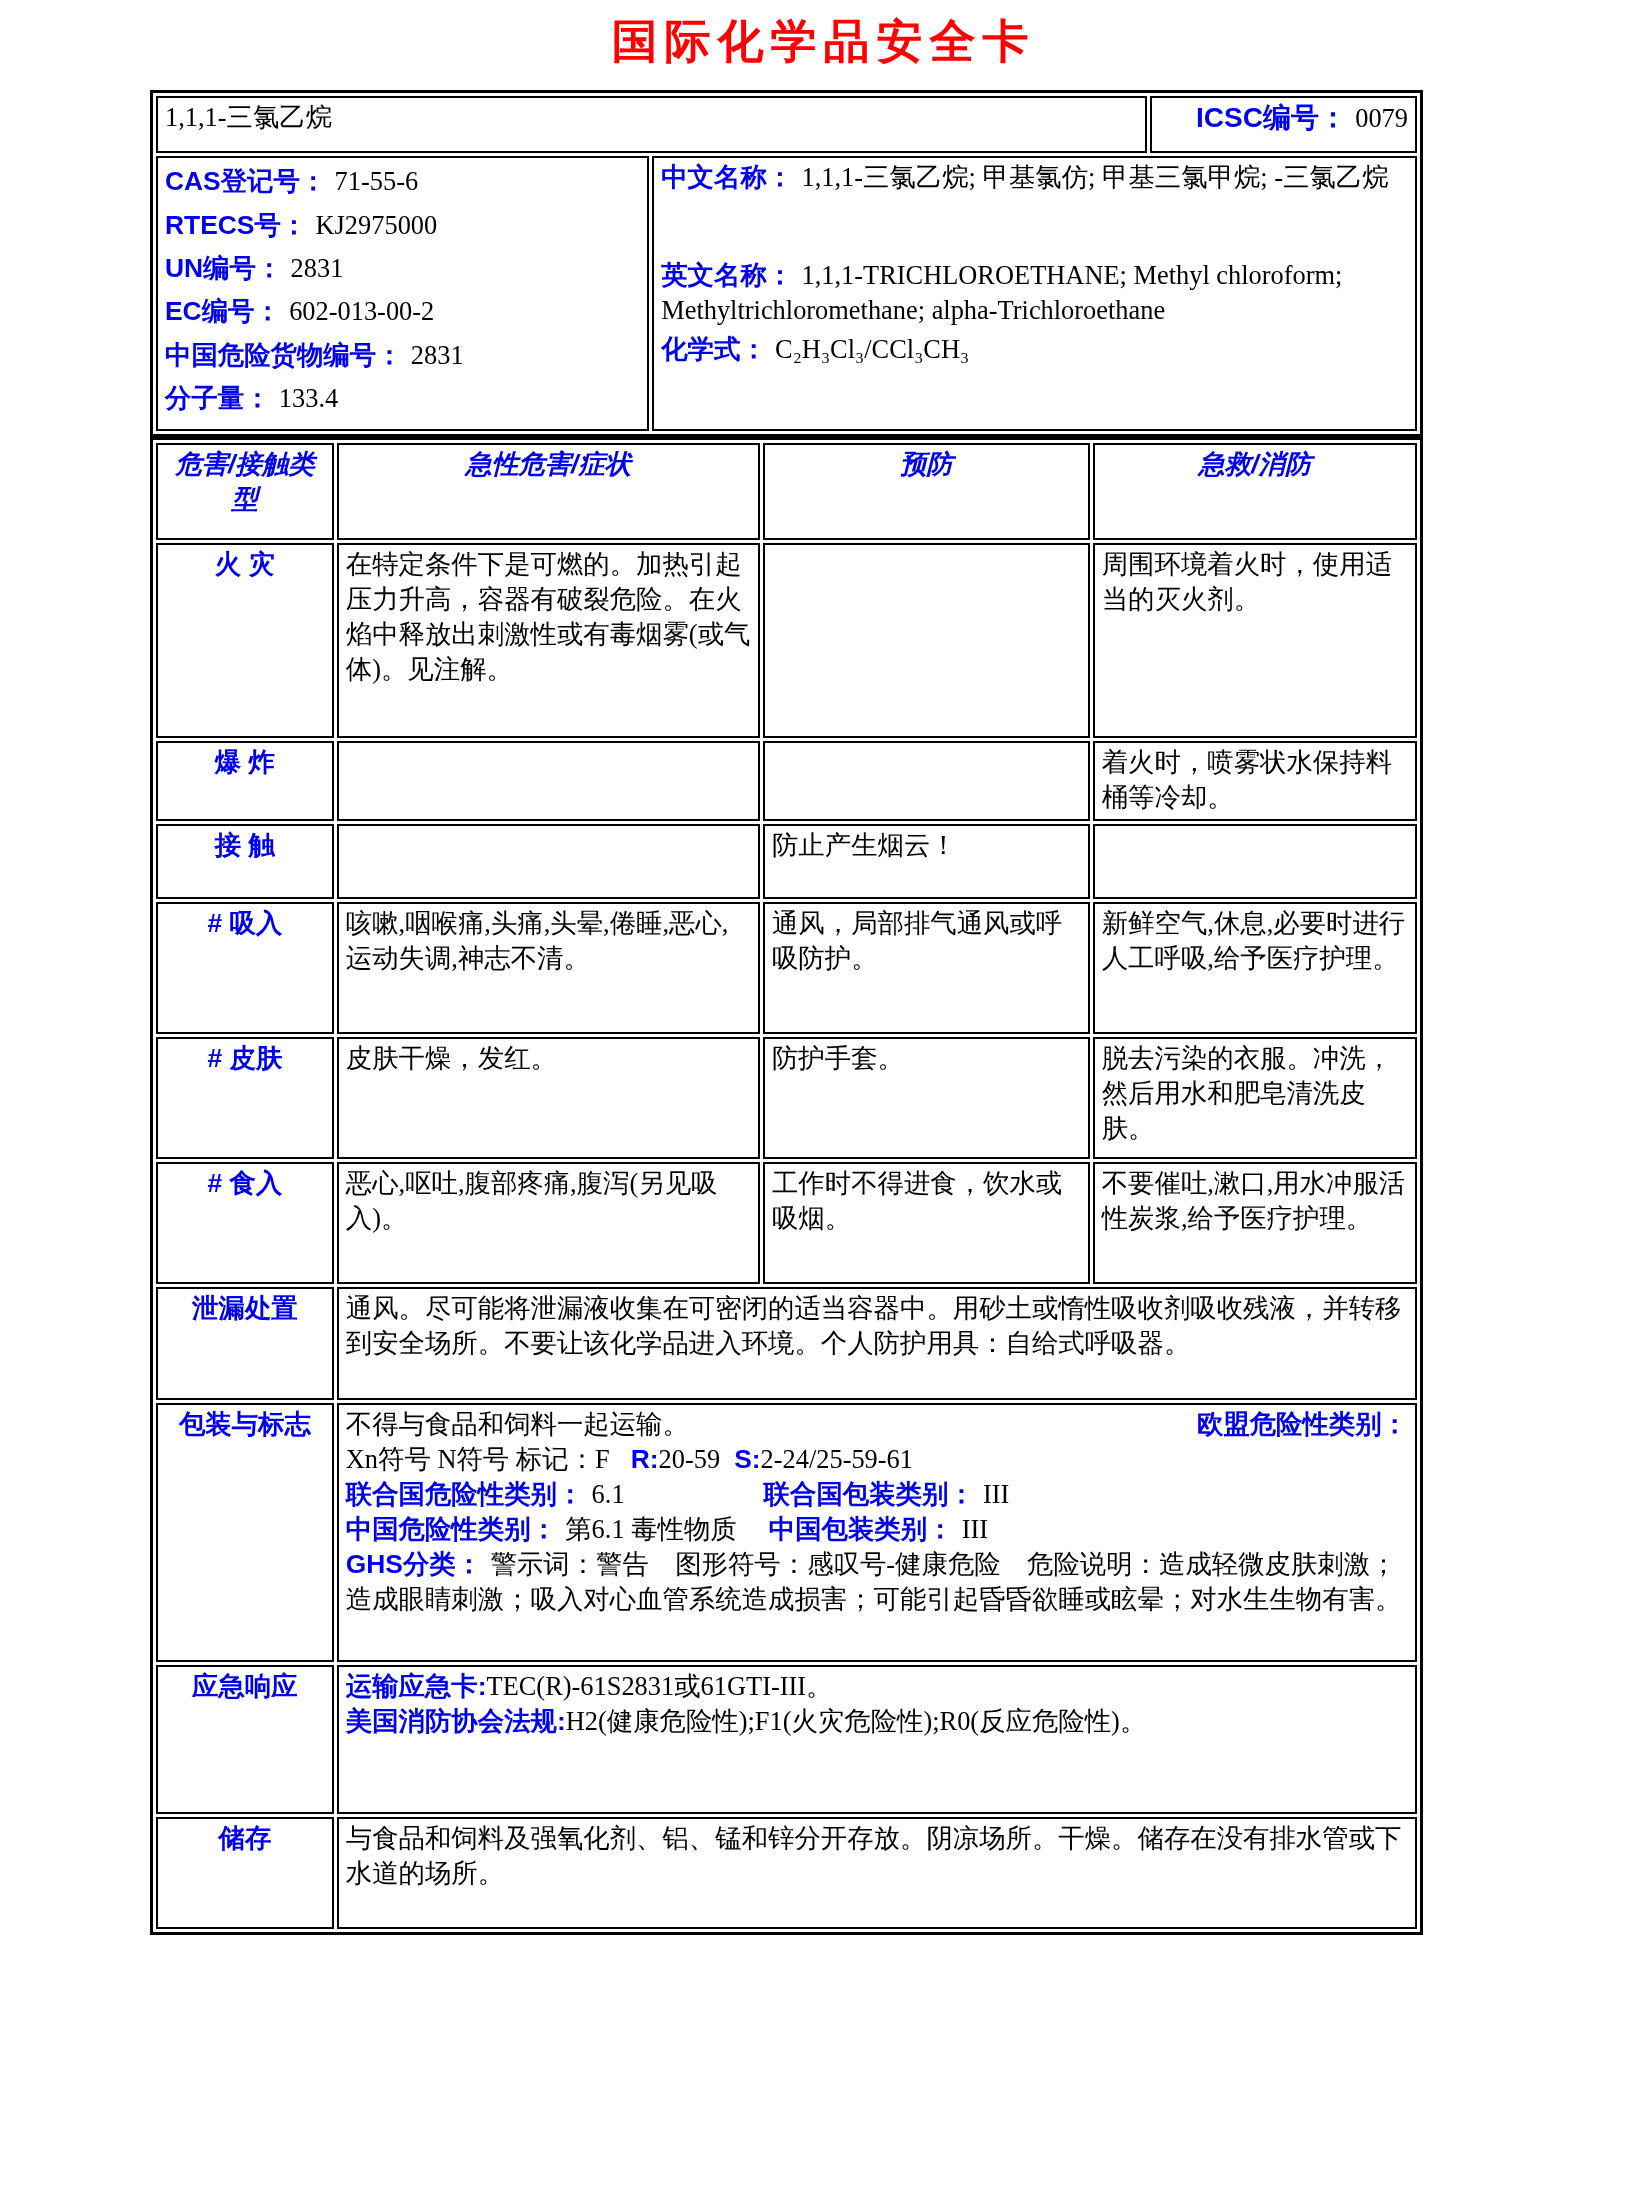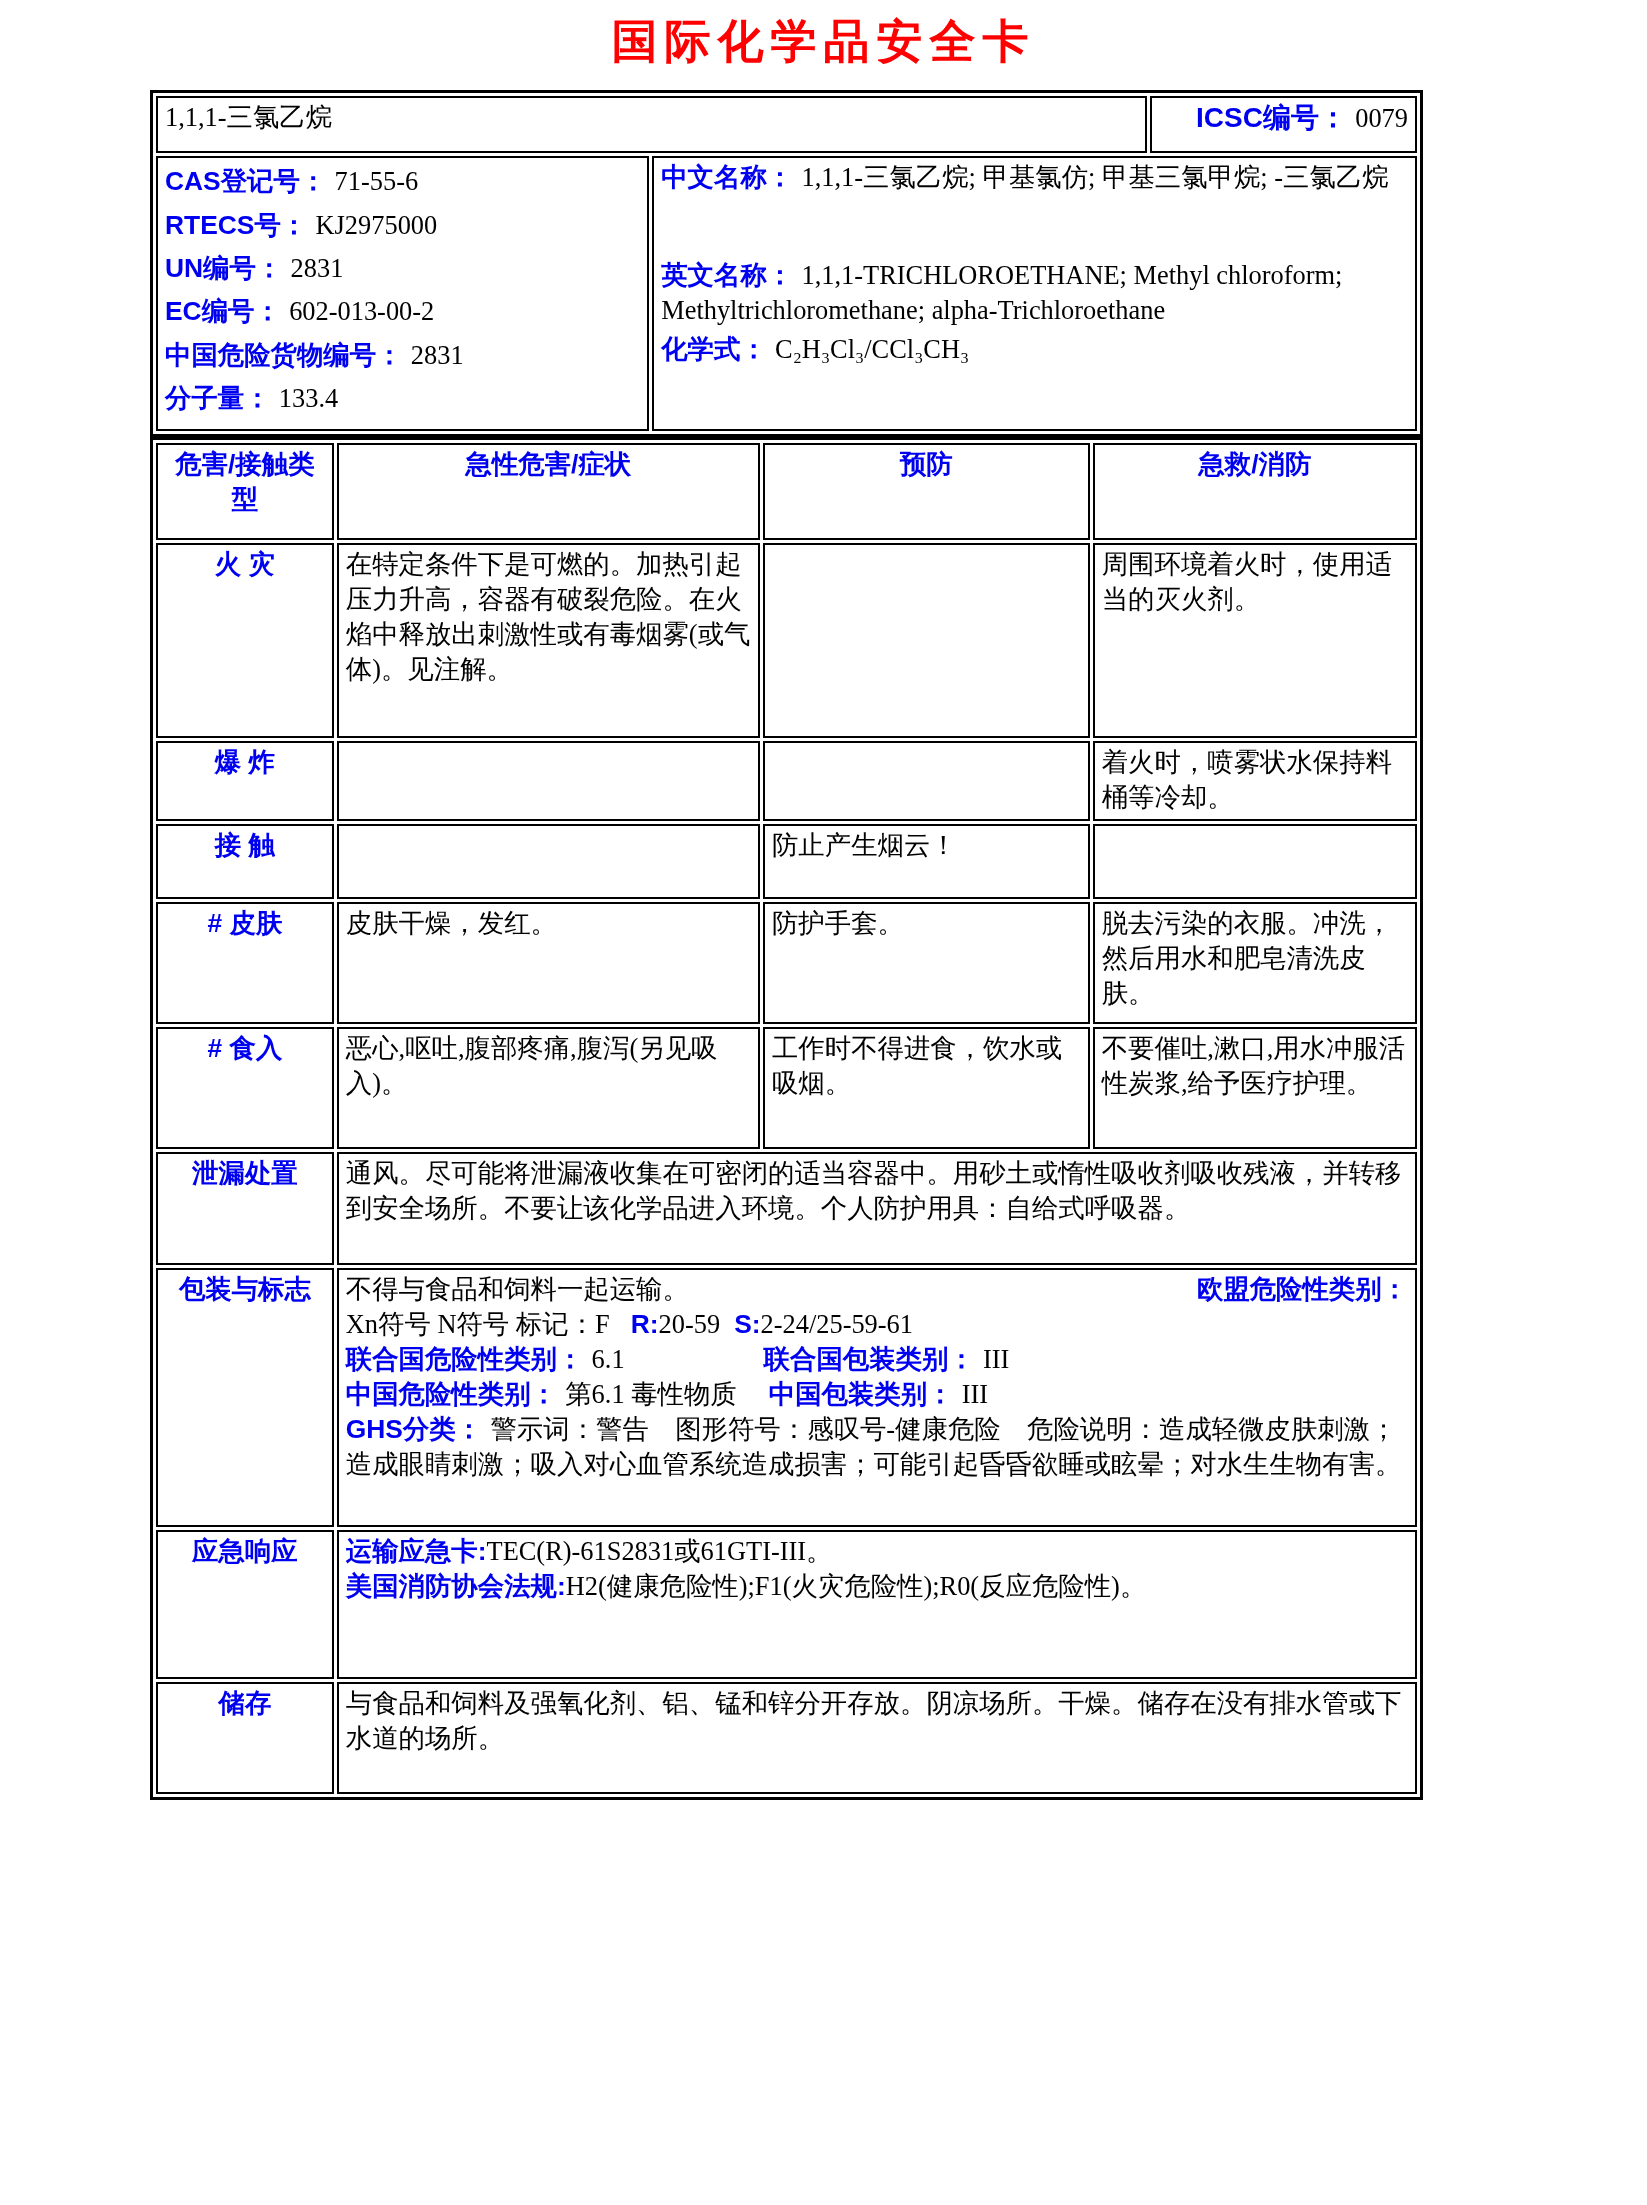--- a/index.html
+++ b/index.html
@@ -29,21 +29,21 @@
          font-family: "Liberation Sans", "DejaVu Sans", sans-serif; }
   .lab { margin-right: 8.3px; }
   .name-cell { font-size: 31px; vertical-align: middle; padding-left: 9.7px; }
   .icsc-cell { vertical-align: middle; text-align: right; padding-right: 9.7px; font-size: 28px; }
   .icsc-cell .blu { font-size: 28px; }
   .ids-cell { padding-top: 7px; font-size: 28px; }
   .id-line { line-height: 1.64; white-space: nowrap; }
   .names-cell { padding-top: 5.6px; font-size: 28px; line-height: 1.42; }
   .zh-block { margin-bottom: 63px; }
   .formula-line { margin-top: 4.2px; }
-  .hdr { text-align: center; vertical-align: middle; font-size: 29px; line-height: 1.3; }
+  .hdr { text-align: center; vertical-align: middle; font-size: 29px; line-height: 1.3; font-style: italic; }
   .rowlab { text-align: center; vertical-align: middle; font-size: 28px; white-space: nowrap; }
   .pk-line1 { display: flex; justify-content: space-between; }
   .rgap { margin-left: 21px; }
   .sgap { margin-left: 14px; }
   .pairgap-wide { margin-left: 139px; }
   .pairgap-narrow { margin-left: 32px; }
 </style>
 </head>
 <body>
 
@@ -112,20 +112,26 @@
       <td>着火时，喷雾状水保持料桶等冷却。</td>
     </tr>
 
     <tr style="height:75px">
       <td class="rowlab blu">接 触</td>
       <td></td>
       <td>防止产生烟云！</td>
       <td></td>
     </tr>
 
+    <tr style="height:132px">
+      <td class="rowlab blu"># 吸入</td>
+      <td>咳嗽,咽喉痛,头痛,头晕,倦睡,恶心,运动失调,神志不清。</td>
+      <td>通风，局部排气通风或呼吸防护。</td>
+      <td>新鲜空气,休息,必要时进行人工呼吸,给予医疗护理。</td>
+    </tr>
 
     <tr style="height:122px">
       <td class="rowlab blu"># 皮肤</td>
       <td>皮肤干燥，发红。</td>
       <td>防护手套。</td>
       <td>脱去污染的衣服。冲洗，然后用水和肥皂清洗皮肤。</td>
     </tr>
 
 
     <tr style="height:122px">

